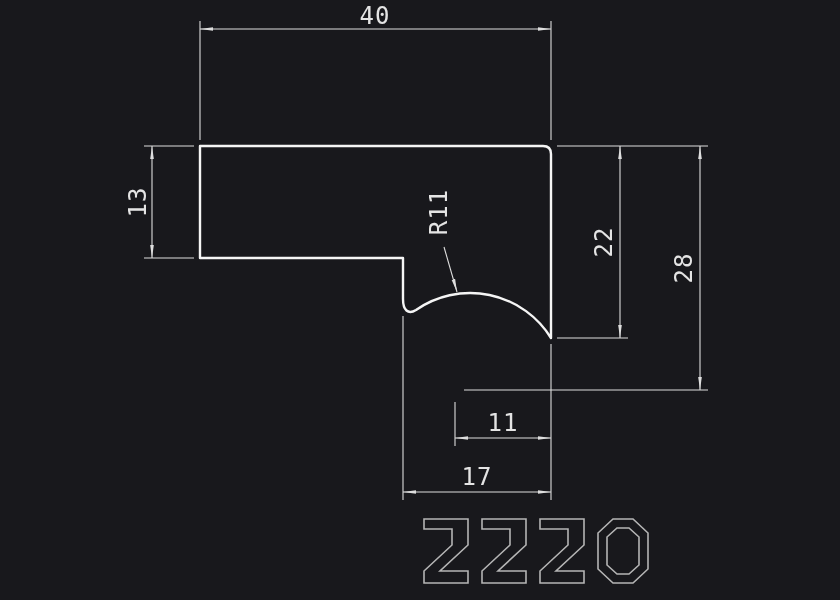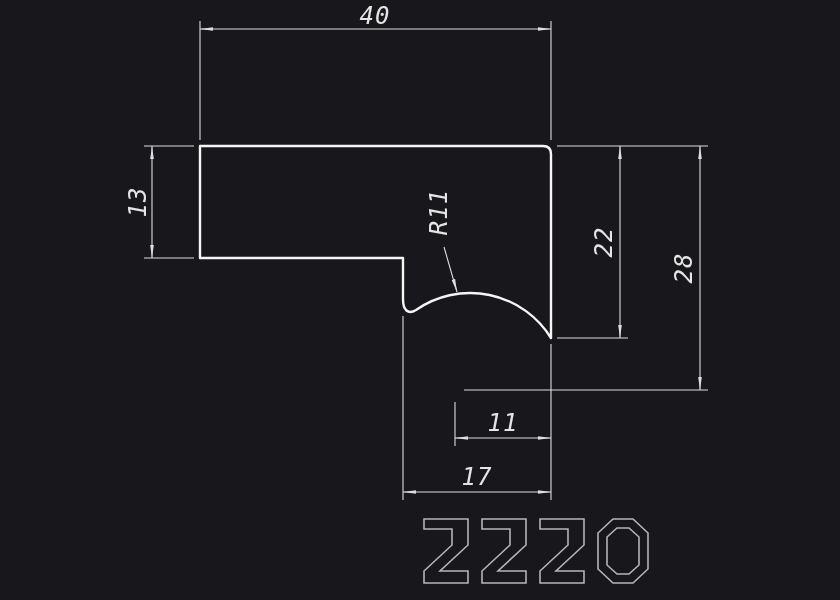--- a/index.html
+++ b/index.html
@@ -1,17 +1,17 @@
 <!DOCTYPE html>
 <html><head>
 <meta charset="utf-8">
 <style>
   html,body{margin:0;padding:0;}
   body{width:840px;height:600px;background:#18181c;overflow:hidden;}
-  .canvas{width:840px;height:420px;background:#18181c;font-style:italic;}
+  .canvas{width:840px;height:420px;background:#18181c;}
   svg{display:block;}
   .profile{fill:none;stroke:#f5f5f5;stroke-width:2.4;stroke-linejoin:round;stroke-linecap:round;}
   .dim path{stroke:#dedede;stroke-width:1.1;fill:none;}
   .dimtext{fill:#e4e4e4;stroke:none;font-family:"DejaVu Sans Mono", monospace;font-size:24px;letter-spacing:1px;}
   .pn path{fill:none;stroke:#b5b5b5;stroke-width:1.6;stroke-linejoin:miter;}
 </style>
 </head>
 <body>
 
 <div class="canvas">

